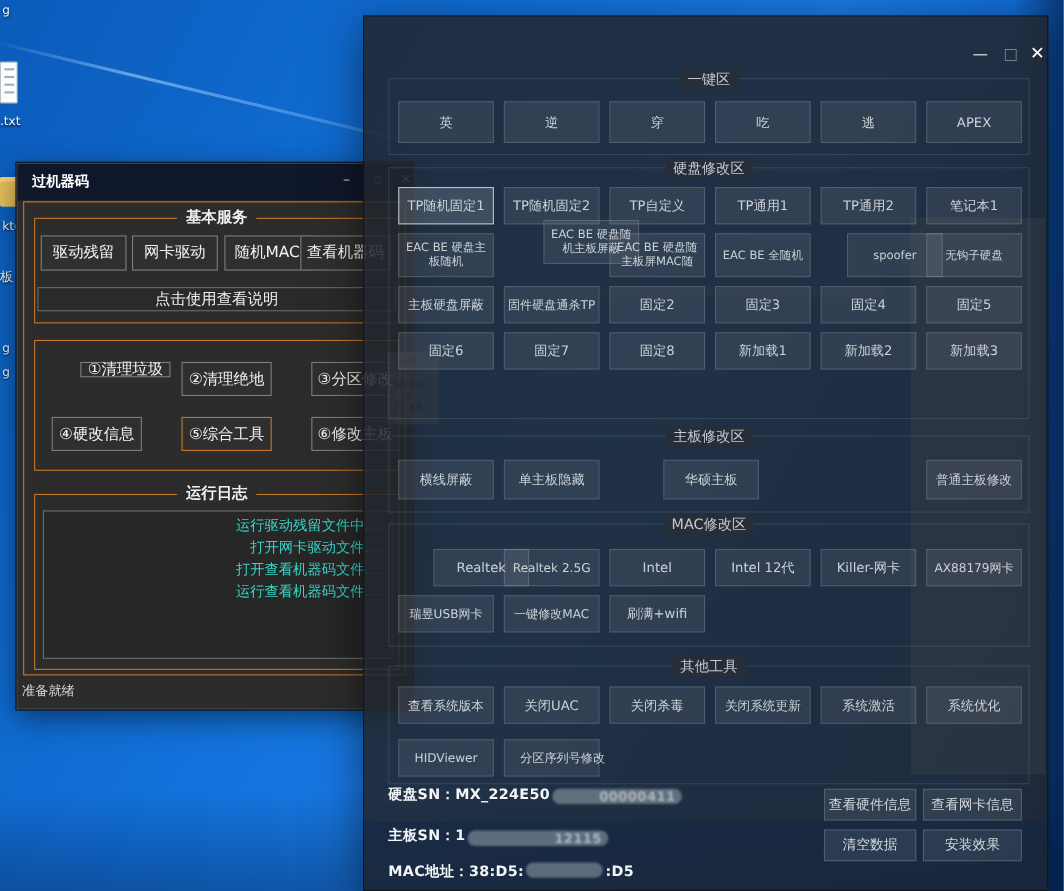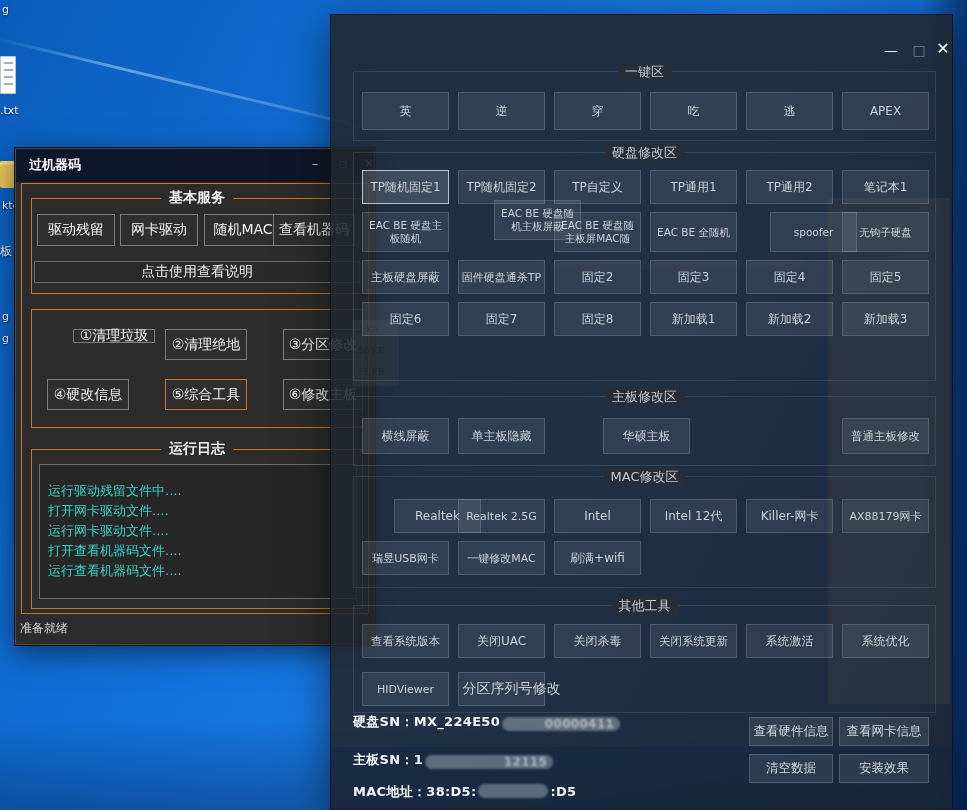--- a/index.html
+++ b/index.html
@@ -42,21 +42,21 @@
   .lw-frame{position:absolute;left:5px;top:34px;right:5px;bottom:30px;border:1px solid #c67828;}
   .lgroup{position:absolute;border:1px solid #c67828;box-sizing:border-box;}
   .lgroup .lg-title{position:absolute;top:-10px;left:50%;transform:translateX(-50%);
     background:#2c2c2c;padding:0 8px;font-size:14px;font-weight:600;color:#f0f0f0;white-space:nowrap;}
   .lbtn{position:absolute;background:#2f2f2f;border:1px solid #7d7d7d;color:#f2f2f2;
     font-size:14px;display:flex;align-items:center;justify-content:center;box-sizing:border-box;white-space:nowrap;}
   .lbtn.active{border:1px solid #c67828;}
   .lwide{position:absolute;background:#2a2a2a;border:1px solid #6b6b6b;color:#f0f0f0;font-size:14px;
     display:flex;align-items:center;justify-content:center;box-sizing:border-box;}
   .logbox{position:absolute;background:#272727;border:1px solid #6e6e6e;box-sizing:border-box;
-    padding:16px 8px;overflow:hidden;}
+    padding:4px 8px;overflow:hidden;text-align:right;}
   .logline{color:#38d3c5;font-size:13px;line-height:20px;white-space:nowrap;}
   .lw-status{position:absolute;left:4px;top:471px;font-size:12px;color:#d6d6d6;}
 
   
   .rwin{position:absolute;left:330px;top:14px;width:623px;height:796px;z-index:30;
     background:rgba(33,38,46,.87);border:1px solid rgba(8,12,18,.65);box-sizing:border-box;
     box-shadow:0 10px 40px rgba(0,0,0,.5);color:#ccd1d6;}
   .rw-ctrl{position:absolute;width:24px;height:22px;text-align:center;line-height:22px;font-size:14px;}
   .rsec{position:absolute;left:22px;width:583px;border:1px solid rgba(160,175,190,.17);box-sizing:border-box;}
   .rsec .rs-title{position:absolute;top:-9px;left:50%;transform:translateX(-50%);
@@ -124,21 +124,20 @@
       <div class="lbtn" style="left:15px;top:69px;width:82px;height:31px;">④硬改信息</div>
       <div class="lbtn active" style="left:133px;top:69px;width:82px;height:31px;">⑤综合工具</div>
       <div class="lbtn" style="left:251px;top:69px;width:80px;height:31px;">⑥修改主板</div>
     </div>
 
     <div class="lgroup" style="left:15px;top:300px;width:332px;height:160px;">
       <div class="lg-title">运行日志</div>
       <div class="logbox" style="left:7px;top:14px;width:318px;height:135px;">
         <div class="logline">运行驱动残留文件中....</div>
         <div class="logline">打开网卡驱动文件....</div>
-        <div class="logline">运行网卡驱动文件....</div>
         <div class="logline">打开查看机器码文件....</div>
         <div class="logline">运行查看机器码文件....</div>
       </div>
     </div>
 
     <div class="lw-status">准备就绪</div>
   </div>
 
   <div class="ghost g-band"></div>
   <div class="ghost g-kb">
@@ -216,21 +215,21 @@
 
     <div class="rsec" style="top:590px;height:108px;">
       <div class="rs-title">其他工具</div>
       <div class="rbtn c0" style="top:18px;font-size:11.5px;">查看系统版本</div>
       <div class="rbtn c1" style="top:18px;">关闭UAC</div>
       <div class="rbtn c2" style="top:18px;">关闭杀毒</div>
       <div class="rbtn c3" style="top:18px;font-size:11.5px;">关闭系统更新</div>
       <div class="rbtn c4" style="top:18px;">系统激活</div>
       <div class="rbtn c5" style="top:18px;">系统优化</div>
       <div class="rbtn c0" style="top:66px;font-size:11px;">HIDViewer</div>
-      <div class="rbtn c1" style="top:66px;font-size:14px;padding-left:20px;">分区序列号修改</div>
+      <div class="rbtn c1" style="top:66px;font-size:11px;padding-left:20px;">分区序列号修改</div>
     </div>
 
     <div class="rw-footer-blue"></div>
     <div class="fo-label" style="left:22px;top:698px;"><span>硬盘SN：</span><span>MX_224E50</span><span class="redact" style="width:118px;">00000411</span></div>
     <div class="fo-btn" style="left:418px;top:702px;width:84px;">查看硬件信息</div>
     <div class="fo-btn" style="left:508px;top:702px;width:90px;">查看网卡信息</div>
     <div class="fo-label" style="left:22px;top:736px;"><span>主板SN：</span><span>1</span><span class="redact" style="width:128px;">12115</span></div>
     <div class="fo-btn" style="left:418px;top:739px;width:84px;">清空数据</div>
     <div class="fo-btn" style="left:508px;top:739px;width:90px;">安装效果</div>
     <div class="fo-label" style="left:22px;top:768px;"><span>MAC地址：</span><span>38:D5:</span><span class="redact" style="width:70px;"></span><span>:D5</span></div>

